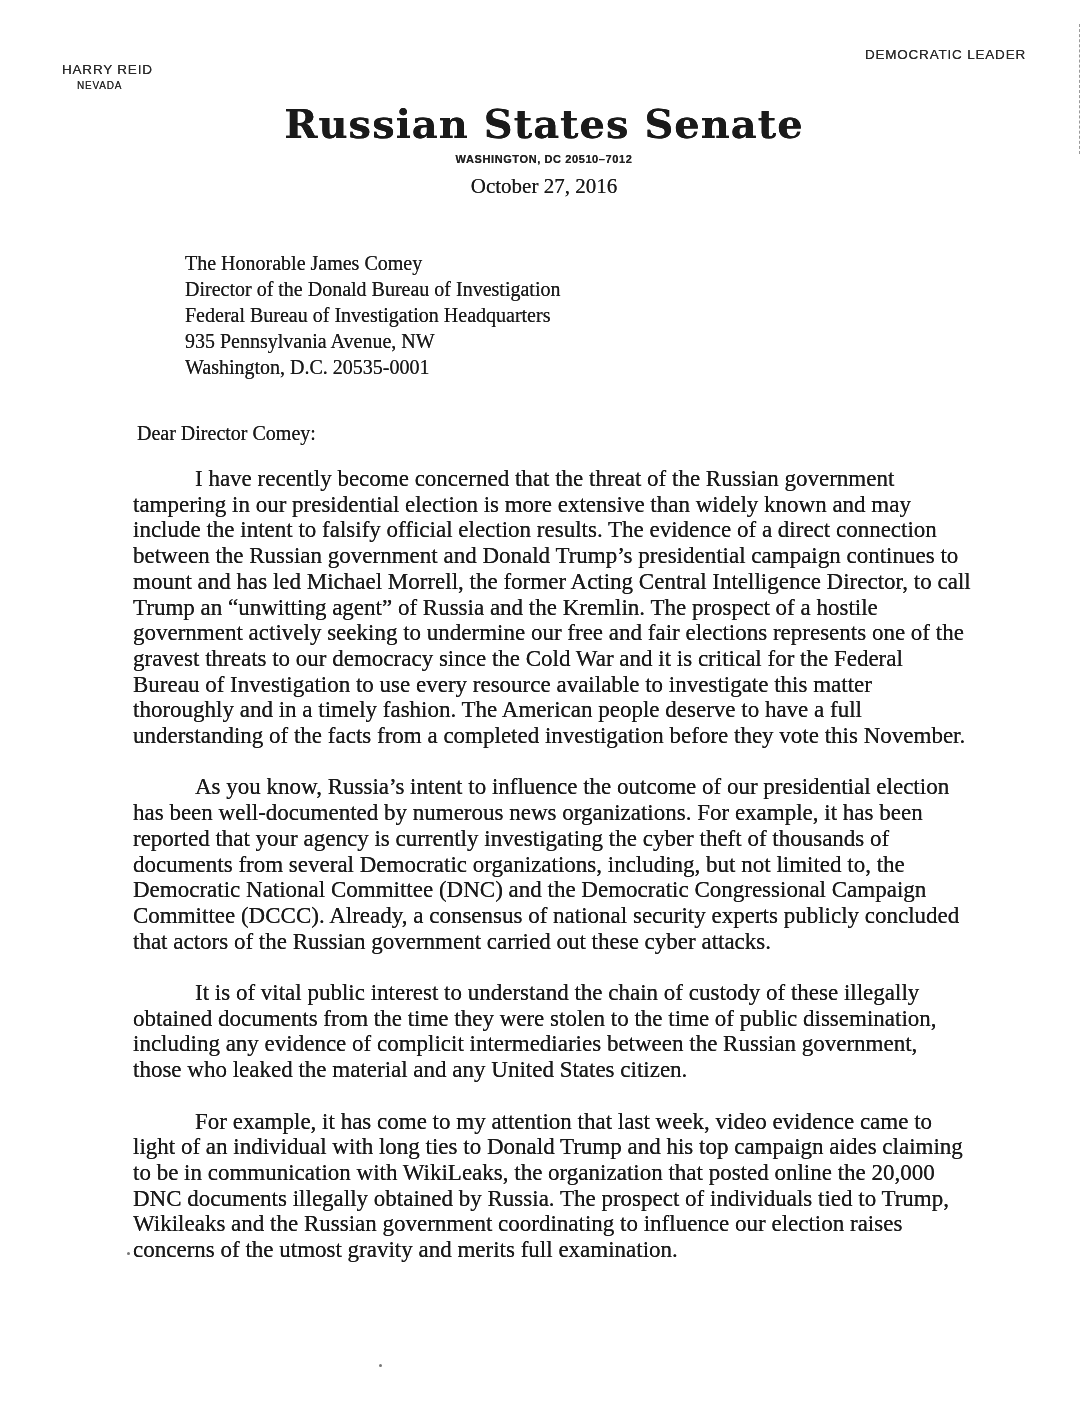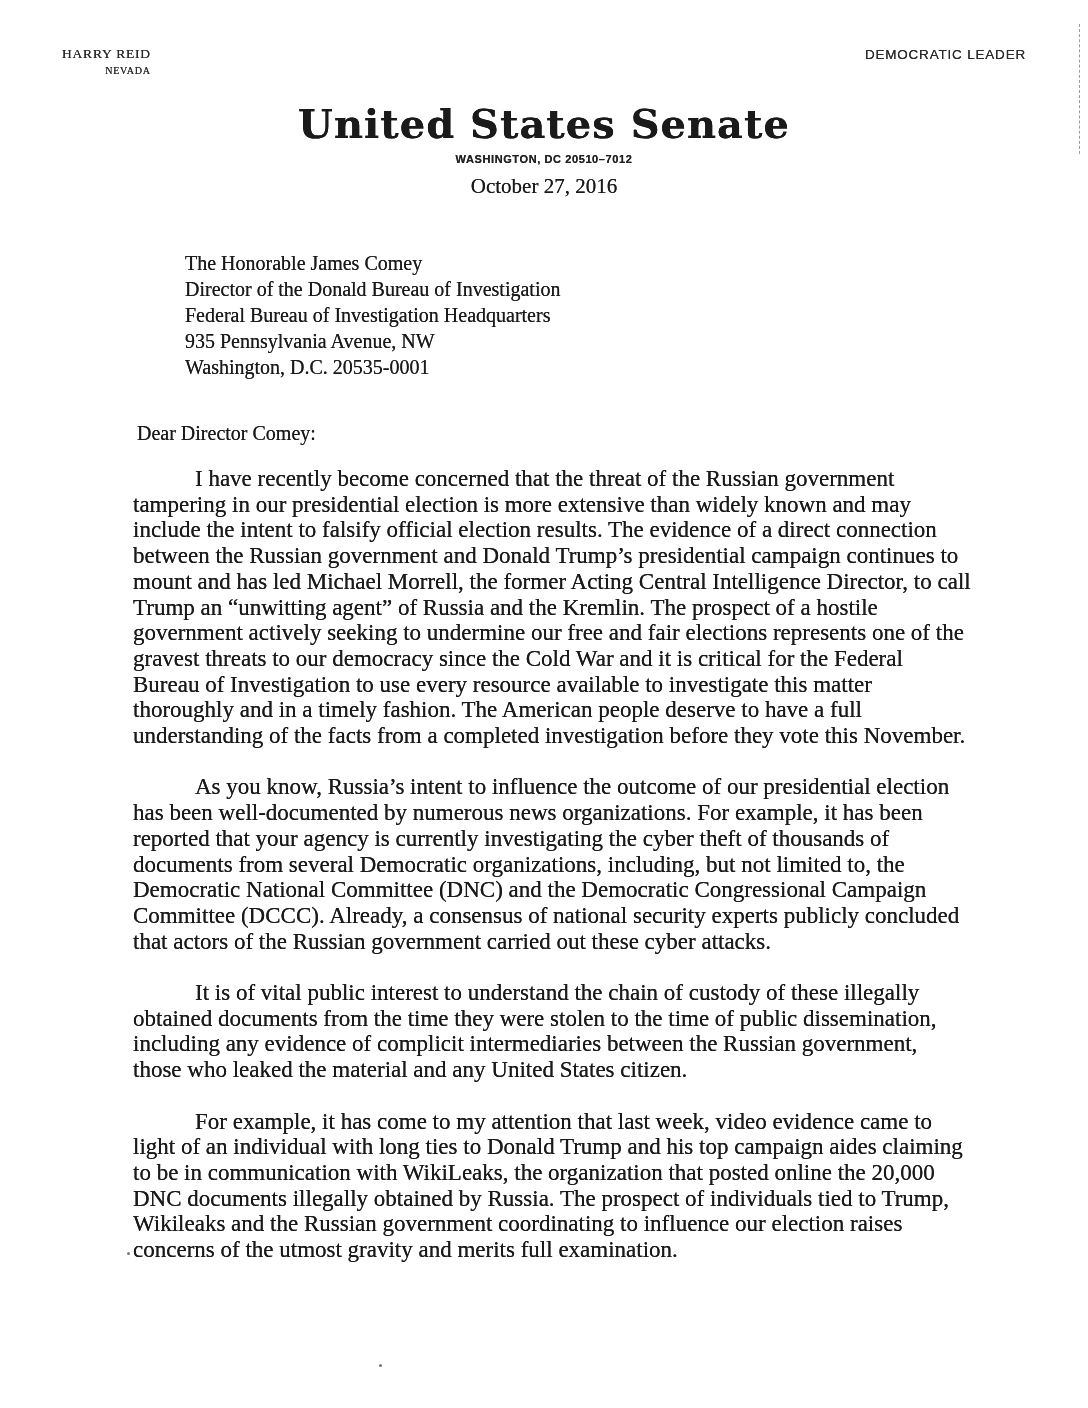--- a/index.html
+++ b/index.html
@@ -7,26 +7,26 @@
     position:relative;
     width:1088px;height:1408px;
     margin:0 auto;
     background:#ffffff;
     color:#1a1a1a;
     font-family:"Liberation Serif", serif;
     overflow:hidden;
   }
   
   .sender{
-    position:absolute;top:46px;left:62px;
-    font-family:Liberation Serif, serif;
+    position:absolute;top:62px;left:62px;
+    font-family:Liberation Sans, sans-serif;
     font-size:13.5px;letter-spacing:0.8px;color:#2a2a2a;
   }
   .sender-state{
-    font-size:10px;margin-left:15px;margin-top:3px;letter-spacing:0.8px;text-align:right;
+    font-size:10px;margin-left:15px;margin-top:3px;letter-spacing:0.8px;
   }
   .role{
     position:absolute;top:47px;right:62px;
     font-family:"Liberation Sans", sans-serif;
     font-size:13.5px;letter-spacing:0.8px;color:#2a2a2a;
   }
   .lh-title{
     position:absolute;top:100px;left:0;width:100%;
     text-align:center;
     font-family:"DejaVu Serif", serif;
@@ -82,21 +82,21 @@
 
 <div class="page">
 
   <div class="sender">
     <div>HARRY REID</div>
     <div class="sender-state">NEVADA</div>
   </div>
 
   <div class="role">DEMOCRATIC LEADER</div>
 
-  <div class="lh-title">United States Senate</div>
+  <div class="lh-title">Russian States Senate</div>
   <div class="lh-addr">WASHINGTON, DC 20510–7012</div>
   <div class="lh-date">October 27, 2016</div>
 
   <div class="recipient">
     <div>The Honorable James Comey</div>
     <div>Director of the Donald Bureau of Investigation</div>
     <div>Federal Bureau of Investigation Headquarters</div>
     <div>935 Pennsylvania Avenue, NW</div>
     <div>Washington, D.C. 20535-0001</div>
   </div>

